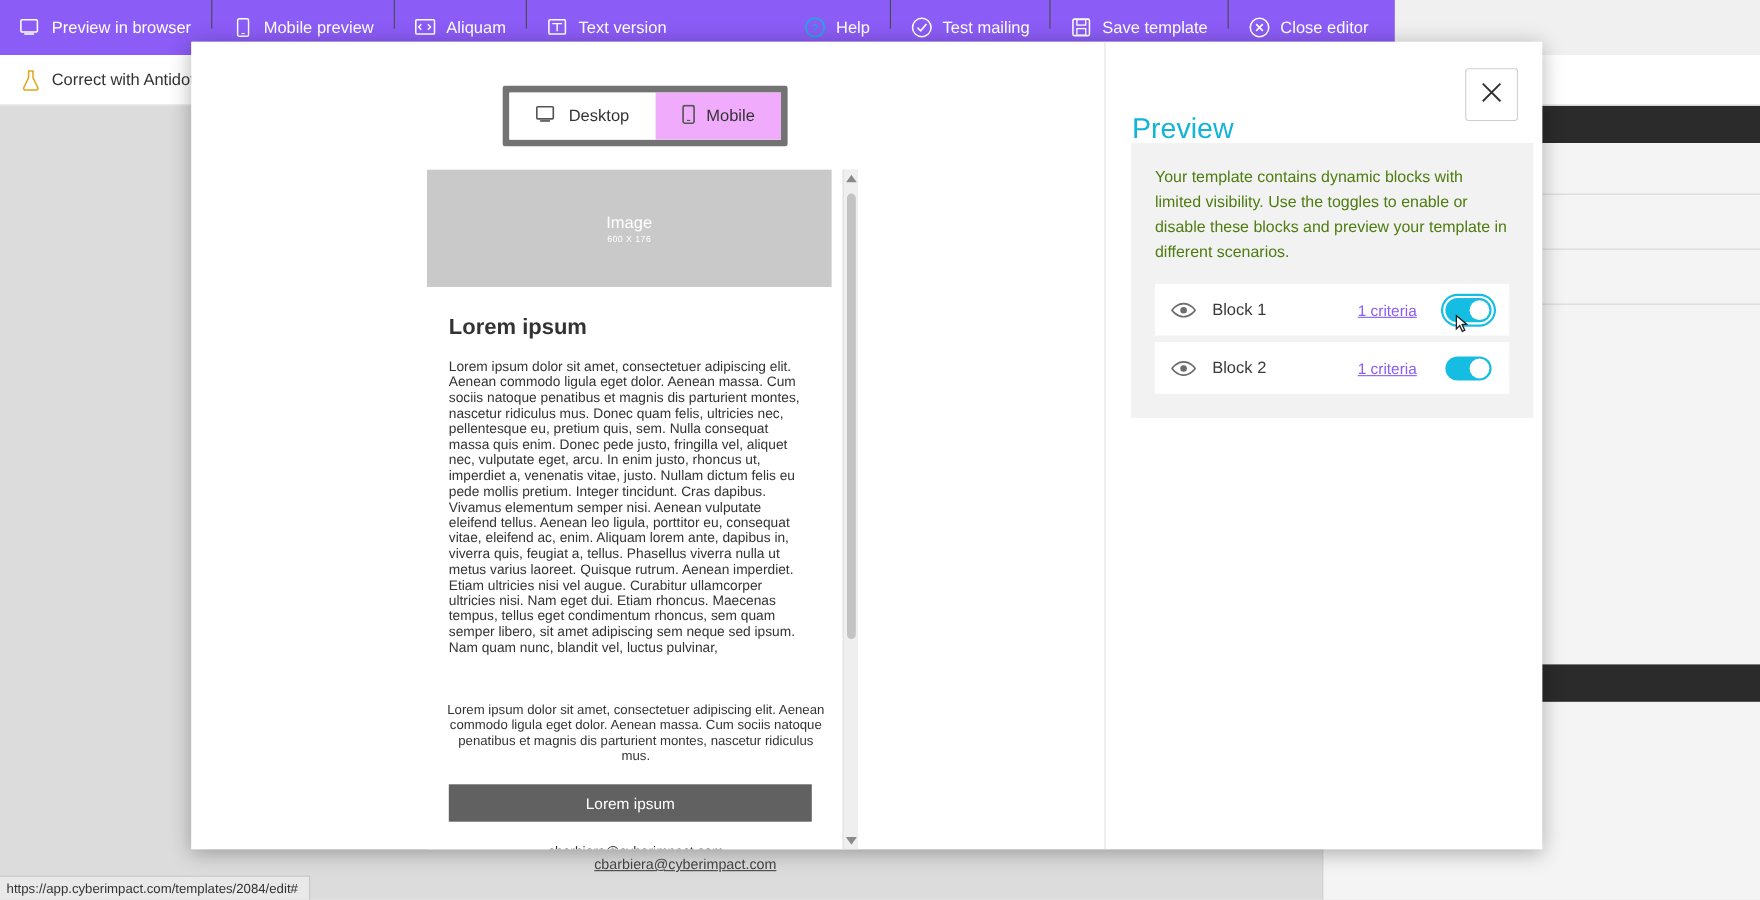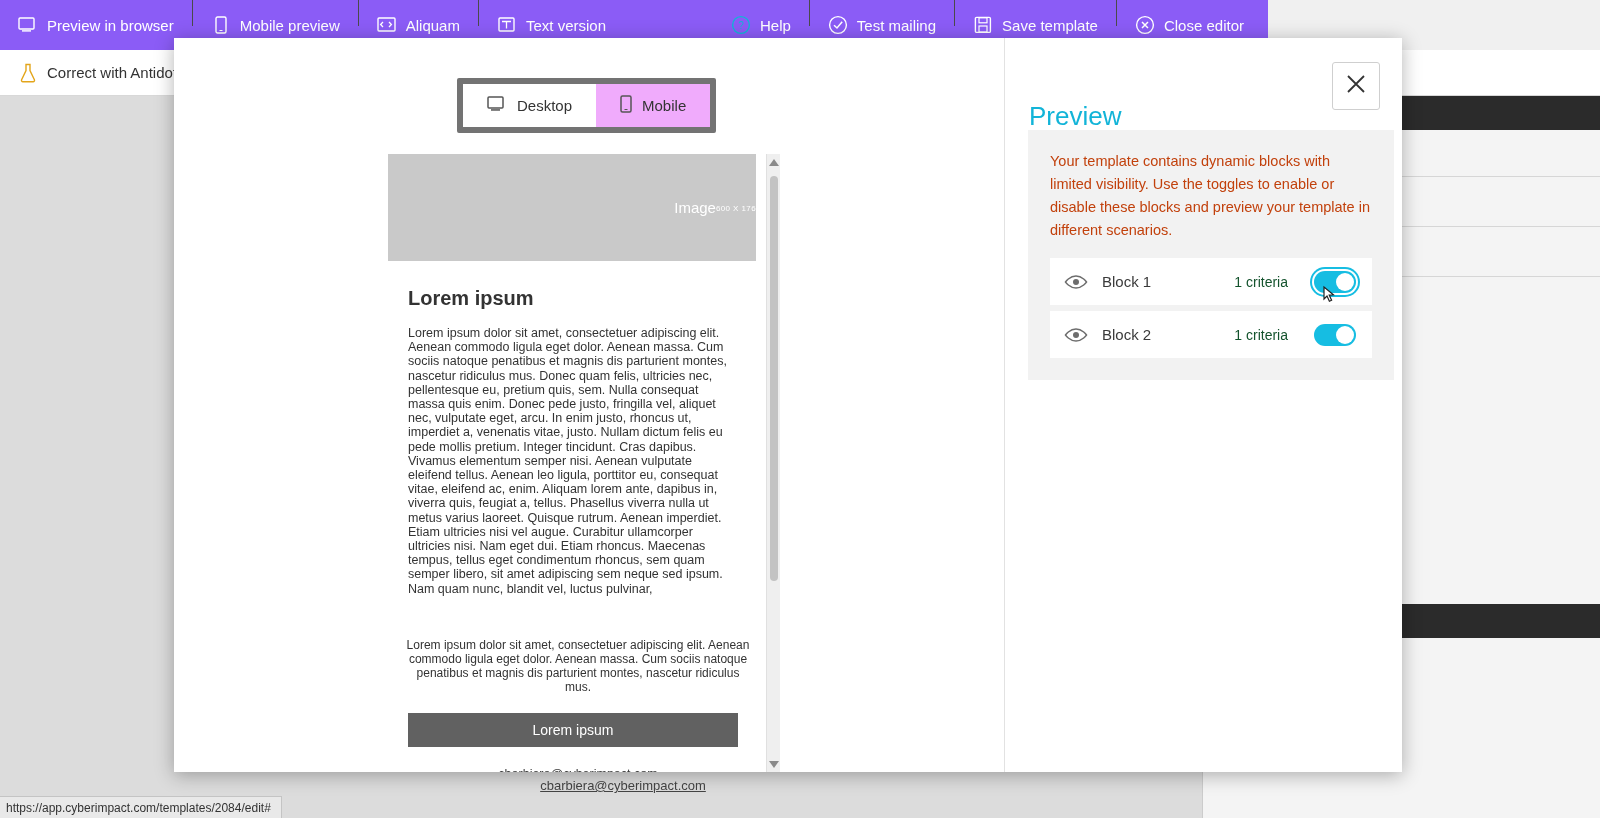--- a/index.html
+++ b/index.html
@@ -91,21 +91,21 @@
   .dev-active { background: #ffffff; }
   .dev-inactive { background: #f0abfc; }
 
   
   .canvas {
     position: absolute; left: 214px; top: 116px;
     width: 380px; height: 618px; background: #ffffff; overflow: hidden;
   }
   .hero {
     width: 368px; height: 107px; background: #c9c9c9;
-    display: flex; flex-direction: row; align-items: center; justify-content: flex-end;
+    display: flex; flex-direction: column; align-items: center; justify-content: center;
     color: #ffffff;
   }
   .hero-t1 { font-size: 15px; }
   .hero-t2 { font-size: 8px; letter-spacing: .4px; margin-top: 2px; }
   .body-pad { padding: 26px 20px 0 20px; width: 368px; background:#fff; }
   .h1 { font-size: 20px; font-weight: bold; color: #333; margin: 0 0 16px 0; }
   .para { font-size: 12.5px; line-height: 14.2px; color: #333; margin: 0; }
   .para2 {
     font-size: 12px; line-height: 14.2px; color: #333; text-align: center;
     margin: 0; padding: 0 14px;
@@ -143,28 +143,28 @@
   }
   .close-btn {
     position: absolute; right: 22px; top: 24px; width: 48px; height: 48px;
     background: #ffffff; border: 1px solid #cfcfcf; border-radius: 3px;
     display: flex; align-items: center; justify-content: center; cursor: pointer;
   }
   .info-card {
     position: absolute; left: 23px; top: 92px; width: 366px; padding: 20px 22px 16px 22px;
     background: #f2f2f2;
   }
-  .info-text { font-size: 14.5px; line-height: 23px; color: #c2410c; margin: 0 0 16px 0; }
+  .info-text { font-size: 14.5px; line-height: 23px; color: #4d7c0f; margin: 0 0 16px 0; }
   .blockrow {
     display: flex; align-items: center; height: 47px; background: #ffffff;
     margin-bottom: 6px; padding: 0 16px 0 14px; gap: 14px;
   }
   .eye { width: 24px; height: 16px; flex: none; }
   .blk-label { font-size: 15px; color: #3a3a3a; flex: 1; }
-  .blk-crit { font-size: 14px; color: #14532d; margin-right: 12px; }
+  .blk-crit { font-size: 14px; color: #8b5cf6; margin-right: 12px; text-decoration: underline; }
   .switch {
     width: 42px; height: 22px; border-radius: 11px; background: #16bde2;
     position: relative; cursor: pointer; flex: none;
   }
   .switch .knob {
     position: absolute; top: 2px; right: 2px; width: 18px; height: 18px;
     border-radius: 50%; background: #ffffff;
   }
   .switch.focus { box-shadow: 0 0 0 2px #ffffff, 0 0 0 4px #16bde2; }
 

